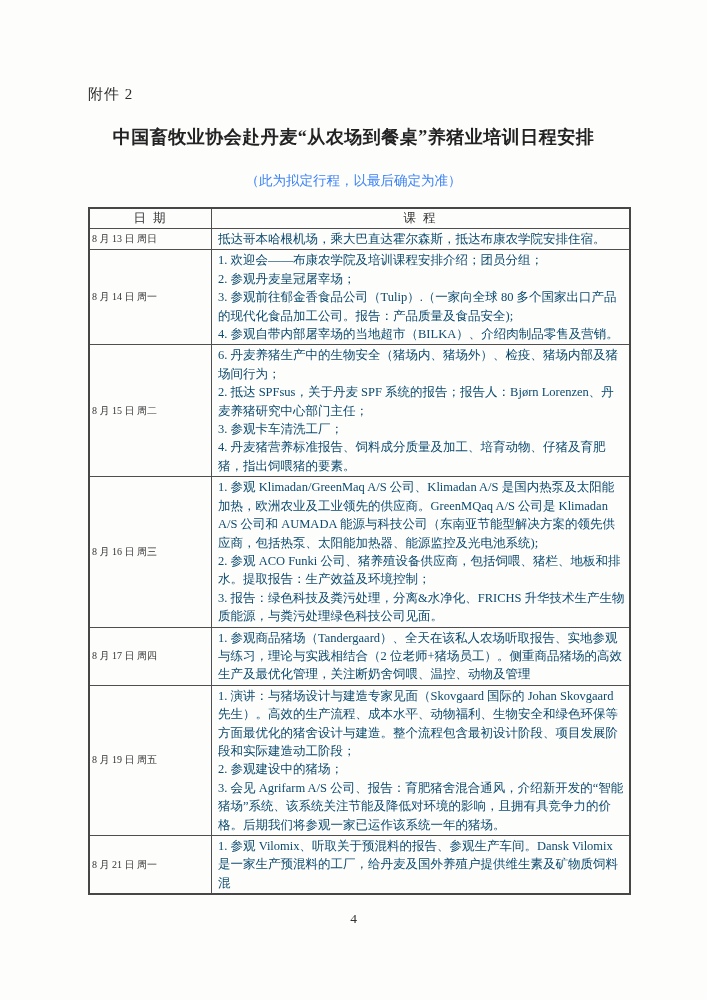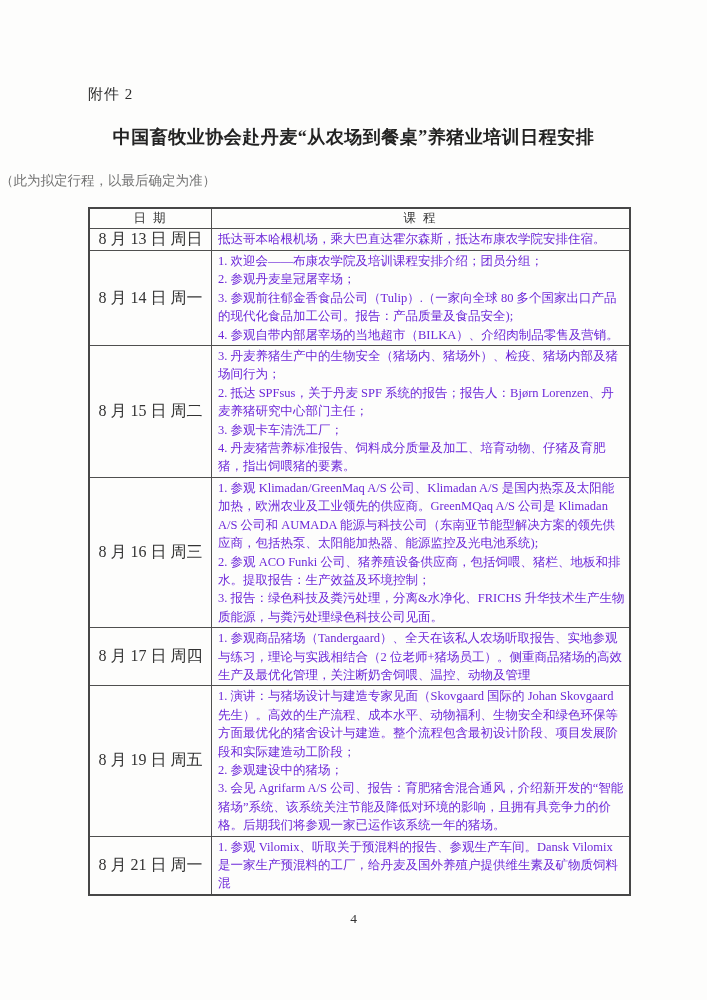--- a/index.html
+++ b/index.html
@@ -32,22 +32,23 @@
     font-size: 18px;
     font-weight: 700;
     letter-spacing: 0.5px;
     color: #222;
   }
   .subtitle {
     position: absolute;
     left: 0;
     right: 0;
     top: 172px;
+    text-align: center;
     font-size: 13.5px;
-    color: #737373;
+    color: #3b82f6;
   }
   table.schedule {
     position: absolute;
     left: 88px;
     top: 207px;
     width: 543px;
     border-collapse: collapse;
     table-layout: fixed;
     border: 2px solid #474747;
   }
@@ -59,33 +60,32 @@
   th {
     font-weight: 400;
     font-size: 12.5px;
     height: 19px;
     padding: 0;
     text-align: center;
     letter-spacing: 2px;
     color: #333;
   }
   td.date-cell {
-    text-align: center;
     vertical-align: middle;
-    font-size: 16px;
+    font-size: 10px;
     white-space: nowrap;
     padding: 0 2px;
     color: #333;
   }
   td.course-cell {
     vertical-align: middle;
     font-size: 12.5px;
     line-height: 18.4px;
     padding: 1px 4px 1px 6px;
-    color: #6d28d9;
+    color: #0c4a6e;
   }
   .course-line {
     text-align: left;
   }
   .page-number {
     position: absolute;
     left: 0;
     right: 0;
     top: 911px;
     text-align: center;
@@ -121,21 +121,21 @@
         <td class="course-cell">
           <div class="course-line">1. 欢迎会——布康农学院及培训课程安排介绍；团员分组；</div>
           <div class="course-line">2. 参观丹麦皇冠屠宰场；</div>
           <div class="course-line">3. 参观前往郁金香食品公司（Tulip）.（一家向全球 80 多个国家出口产品的现代化食品加工公司。报告：产品质量及食品安全);</div>
           <div class="course-line">4. 参观自带内部屠宰场的当地超市（BILKA）、介绍肉制品零售及营销。</div>
         </td>
       </tr>
       <tr>
         <td class="date-cell">8 月 15 日  周二</td>
         <td class="course-cell">
-          <div class="course-line">3. 丹麦养猪生产中的生物安全（猪场内、猪场外）、检疫、猪场内部及猪场间行为；</div>
+          <div class="course-line">6. 丹麦养猪生产中的生物安全（猪场内、猪场外）、检疫、猪场内部及猪场间行为；</div>
           <div class="course-line">2. 抵达 SPFsus，关于丹麦 SPF 系统的报告；报告人：Bjørn Lorenzen、丹麦养猪研究中心部门主任；</div>
           <div class="course-line">3. 参观卡车清洗工厂；</div>
           <div class="course-line">4. 丹麦猪营养标准报告、饲料成分质量及加工、培育动物、仔猪及育肥猪，指出饲喂猪的要素。</div>
         </td>
       </tr>
       <tr>
         <td class="date-cell">8 月 16 日  周三</td>
         <td class="course-cell">
           <div class="course-line">1. 参观 Klimadan/GreenMaq A/S 公司、Klimadan A/S 是国内热泵及太阳能加热，欧洲农业及工业领先的供应商。GreenMQaq A/S 公司是 Klimadan A/S 公司和 AUMADA 能源与科技公司（东南亚节能型解决方案的领先供应商，包括热泵、太阳能加热器、能源监控及光电池系统);</div>
           <div class="course-line">2. 参观 ACO Funki 公司、猪养殖设备供应商，包括饲喂、猪栏、地板和排水。提取报告：生产效益及环境控制；</div>

